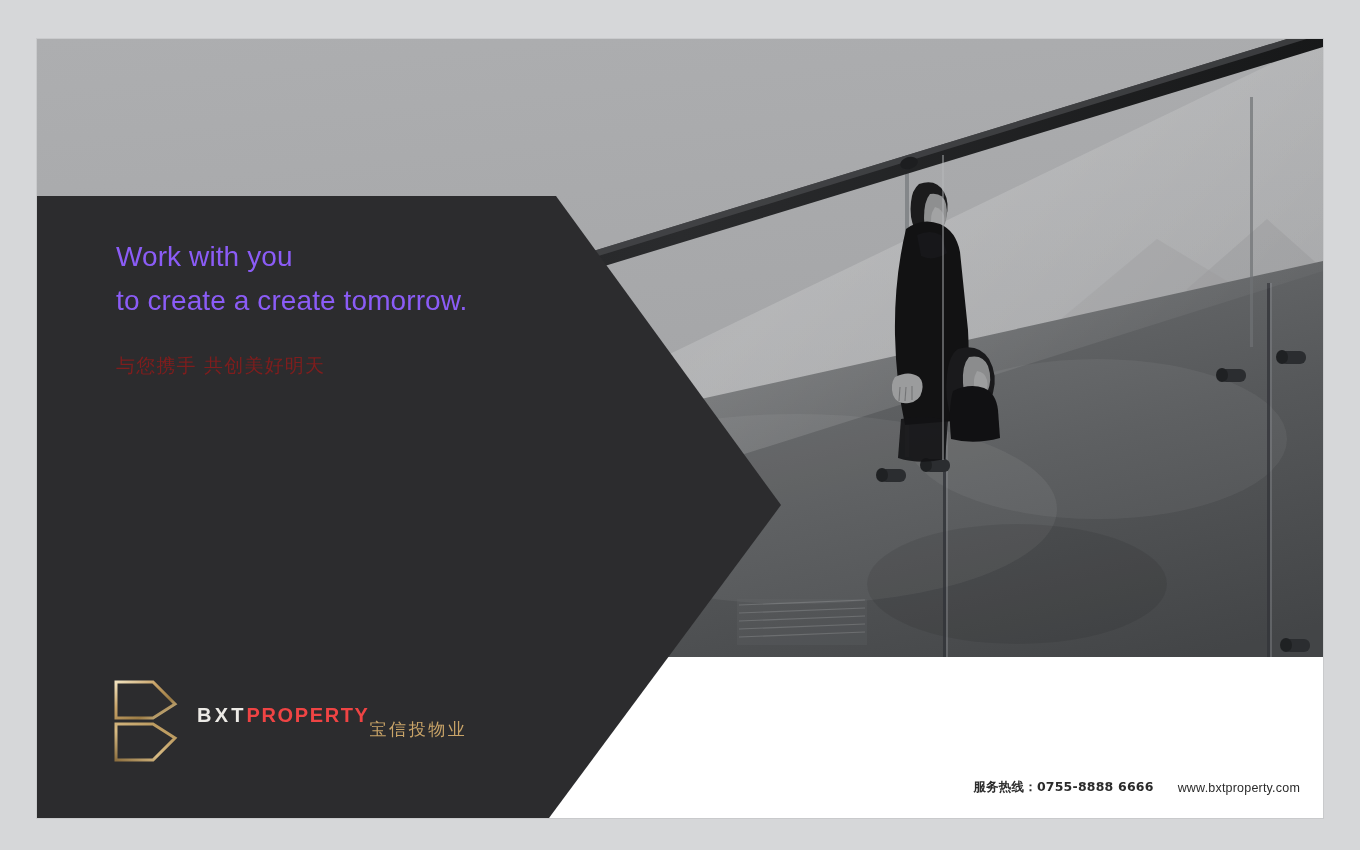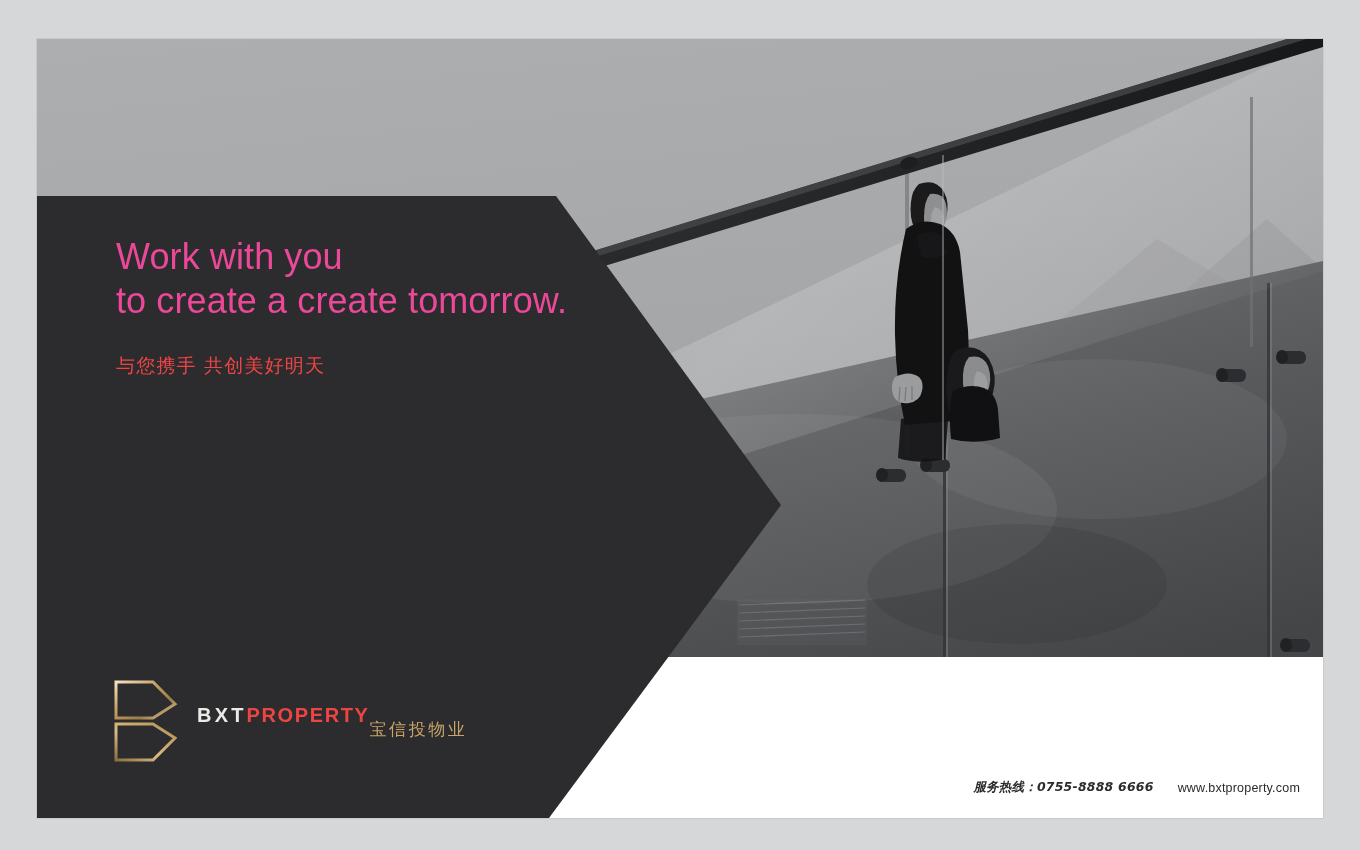--- a/index.html
+++ b/index.html
@@ -44,30 +44,30 @@
   }
 
   
   #headline-block {
     position:absolute;
     left:79px; top:196px;
     width:560px;
     z-index:5;
   }
   .headline {
-    color:#ec4899;
-    font-size:36px;
+    color:#8b5cf6;
+    font-size:28px;
     line-height:44px;
     font-weight:400;
     letter-spacing:.1px;
     white-space:nowrap;
   }
   .subhead {
     margin-top:30px;
-    color:#ef4444;
+    color:#7f1d1d;
     font-size:19px;
     letter-spacing:1.2px;
     font-family:"DejaVu Sans","Liberation Sans",sans-serif;
     white-space:nowrap;
   }
 
   
   #logo-lockup {
     position:absolute;
     left:76px; top:637px;
@@ -109,21 +109,20 @@
     display:flex;
     align-items:center;
     gap:24px;
     color:#2b2b2b;
     font-size:12.5px;
     letter-spacing:.2px;
   }
   #footer .hotline {
     font-family:"DejaVu Sans","Liberation Sans",sans-serif;
     font-weight:600;
-    font-style:italic;
   }
   #footer .website { font-weight:400; }
 </style>
 </head>
 <body>
 
 <div id="slide">
 
   <div id="photo">
     <svg viewBox="0 0 1286 618" preserveAspectRatio="none">

